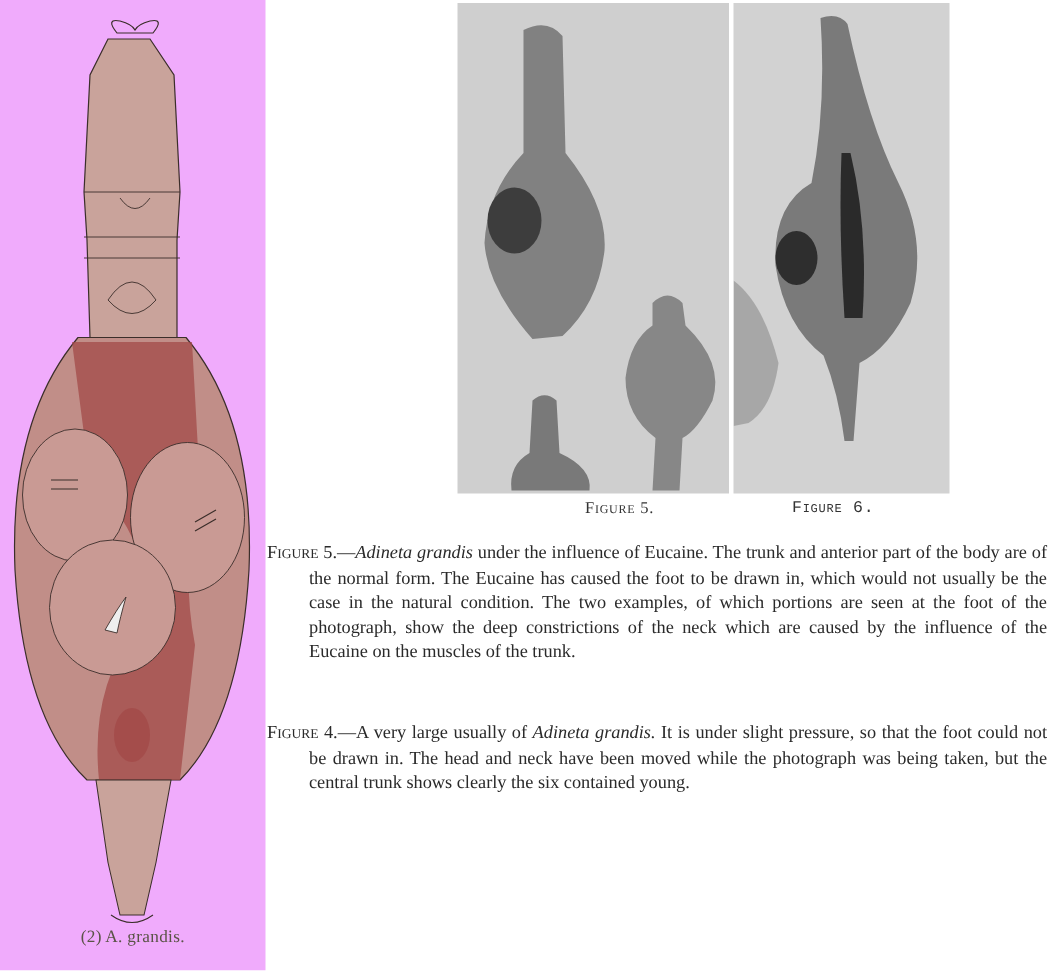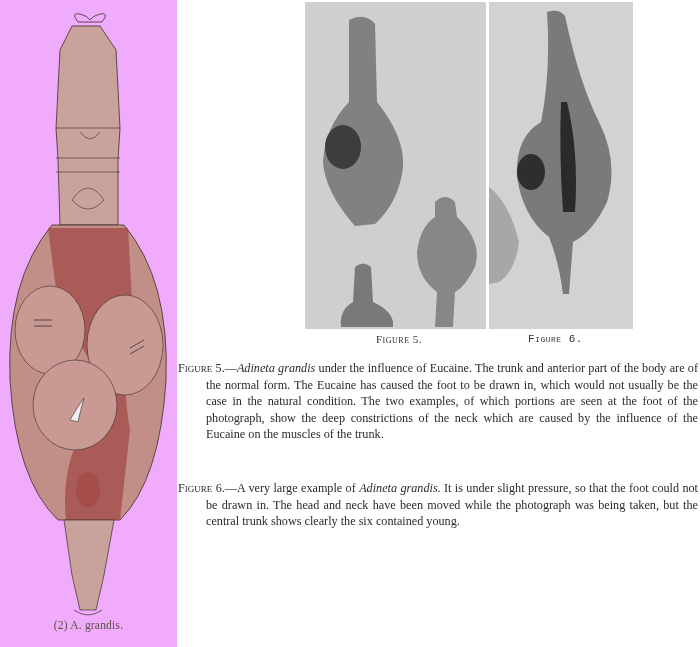--- a/index.html
+++ b/index.html
@@ -62,22 +62,22 @@
 
 <div class="photo photo6">
   <svg width="144" height="327" viewBox="0 0 144 327">
     <path d="M58 10 Q70 6 76 14 Q90 80 110 120 Q130 160 118 200 Q104 230 84 240 L80 292 L74 292 Q70 260 60 235 Q34 215 28 175 Q26 135 52 120 Q62 70 58 10 Z" fill="#6b6b6b" opacity="0.85"></path>
     <ellipse cx="42" cy="170" rx="14" ry="18" fill="#2e2e2e"></ellipse>
     <path d="M78 100 Q90 150 86 210 L74 210 Q70 150 72 100 Z" fill="#2a2a2a"></path>
     <path d="M0 185 Q20 200 30 240 Q26 270 10 280 L0 282 Z" fill="#8a8a8a" opacity="0.6"></path>
   </svg>
 </div>
 
-<div class="fig-label" style="left:376px;">Figure 5.</div>
+<div class="fig-label" style="left:390px;">Figure 5.</div>
 <div class="fig-label" style="left:528px;font-family:Liberation Mono, monospace;">Figure 6.</div>
 
 <div class="caption cap5">
   <p><span class="lead">Figure 5.—</span><em>Adineta grandis</em><span> under the influence of Eucaine.  The trunk and anterior part of the body are of the normal form.  The Eucaine has caused the foot to be drawn in, which would not usually be the case in the natural condition.  The two examples, of which portions are seen at the foot of the photograph, show the deep constrictions of the neck which are caused by the influence of the Eucaine on the muscles of the trunk.</span></p>
 </div>
 
 <div class="caption cap6">
-  <p><span class="lead">Figure 6.—</span><span>A very large example of </span><em>Adineta grandis.</em><span>  It is under slight pressure, so that the foot could not be drawn in.  The head and neck have been moved while the photograph was being taken, but the central trunk shows clearly the six contained young.</span></p>
+  <p><span class="lead">Figure 4.—</span><span>A very large usually of </span><em>Adineta grandis.</em><span>  It is under slight pressure, so that the foot could not be drawn in.  The head and neck have been moved while the photograph was being taken, but the central trunk shows clearly the six contained young.</span></p>
 </div>
 
 </body></html>

